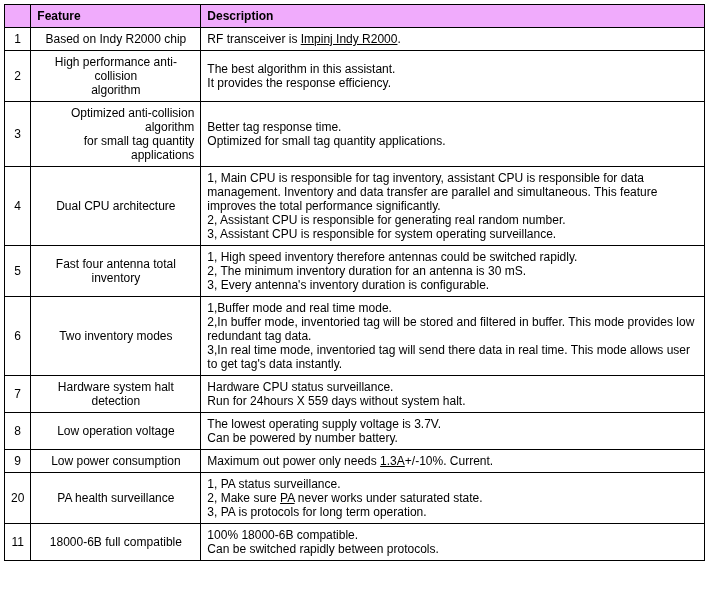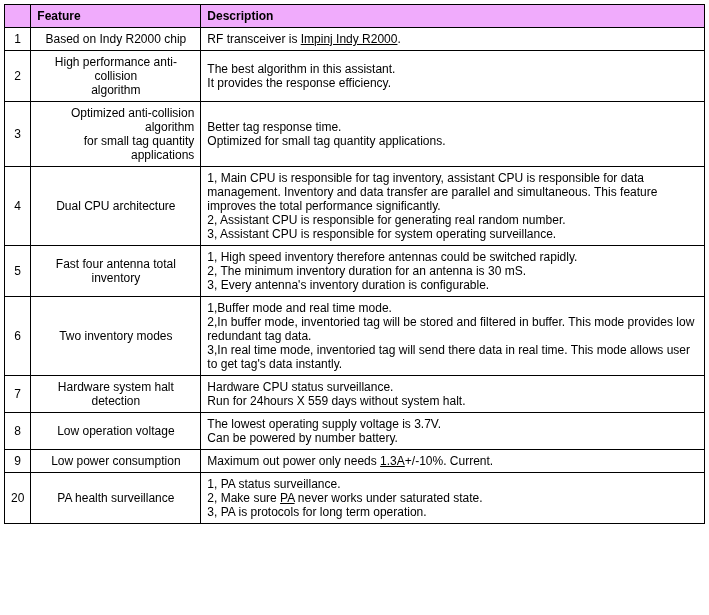--- a/index.html
+++ b/index.html
@@ -152,15 +152,25 @@
           <td class="row-num">20</td>
           <td class="feature-cell">PA health surveillance</td>
           <td class="desc-cell">
             <div>
               <p>1, PA status surveillance.</p>
               <p>2, Make sure <span style="text-decoration:underline">PA</span> never works under saturated state.</p>
               <p>3, PA is protocols for long term operation.</p>
             </div>
           </td>
         </tr>
+        <tr>
+          <td class="row-num">11</td>
+          <td class="feature-cell">18000-6B full compatible</td>
+          <td class="desc-cell">
+            <div>
+              <p>100% 18000-6B compatible.</p>
+              <p>Can be switched rapidly between protocols.</p>
+            </div>
+          </td>
+        </tr>
       </tbody>
   </table>
 </div>
 
 </body></html>

